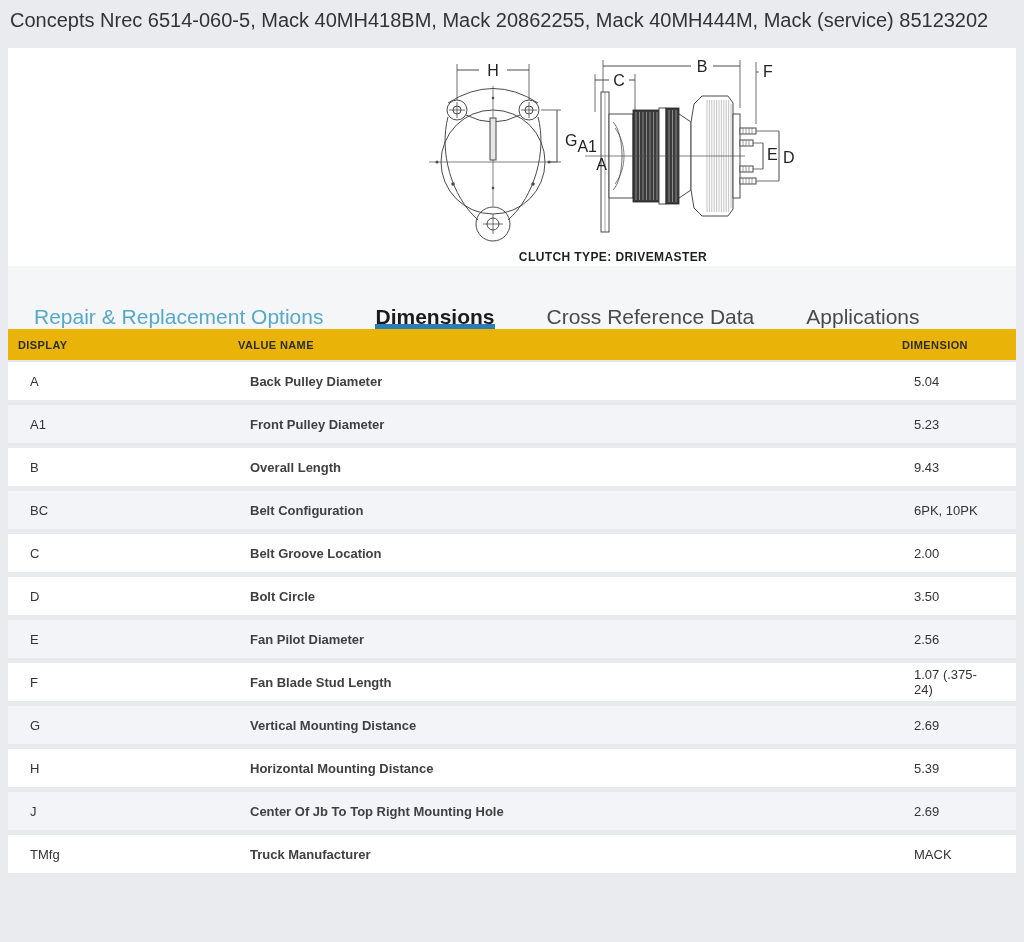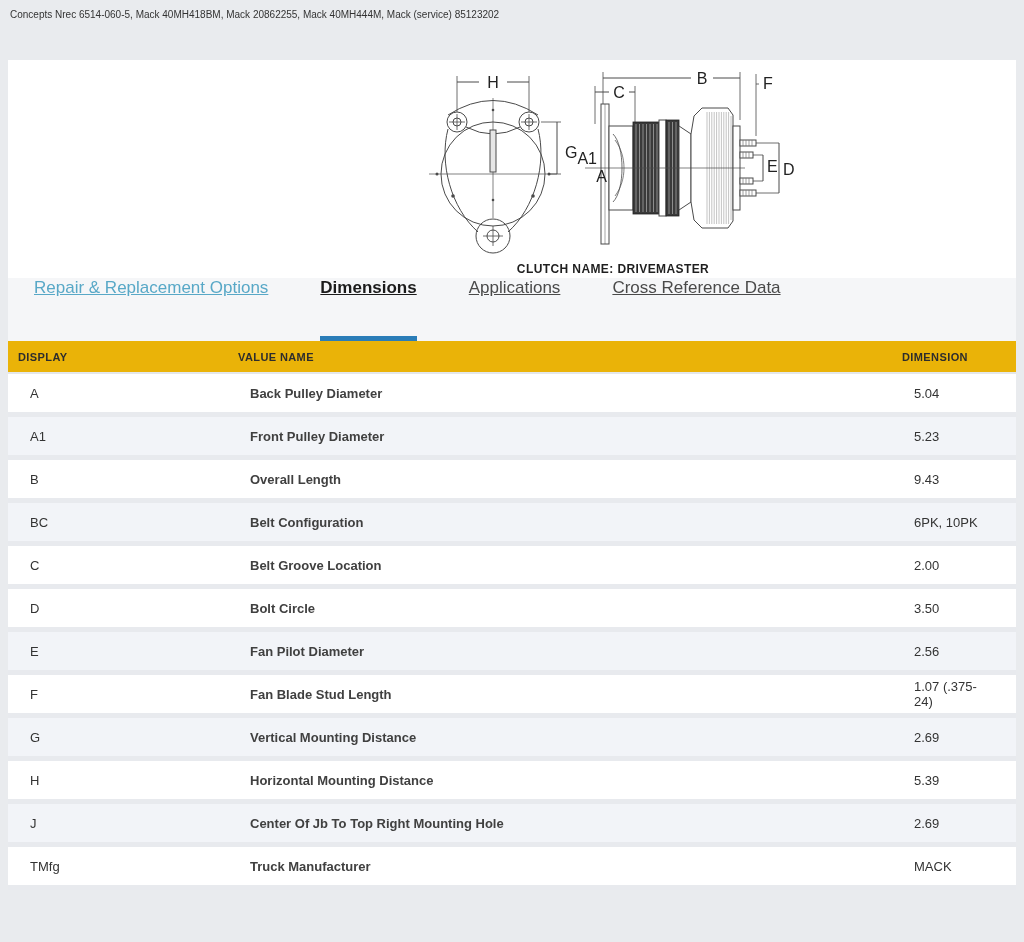--- a/index.html
+++ b/index.html
@@ -5,23 +5,23 @@
   html,body{margin:0;padding:0;}
   body{
     width:1024px;height:942px;
     background:#e9ebee;
     font-family:"Liberation Sans",sans-serif;
     color:#333;
     overflow:hidden;
   }
   
   .top-header{
-    height:60px;box-sizing:border-box;
+    height:48px;box-sizing:border-box;
     padding:9px 10px 0 10px;
-    font-size:10px;color:#333;
+    font-size:20px;color:#333;
   }
   
   .card{margin:0 8px;}
   .diagram-section{
     background:#ffffff;height:218px;position:relative;overflow:hidden;
   }
   .diagram-wrap{
     position:absolute;left:50%;top:6px;
     transform:translateX(calc(-50% + 101px));
     text-align:center;
@@ -33,22 +33,22 @@
   svg text{
     font-family:"Liberation Sans",sans-serif;
     font-size:16px;fill:#222;
   }
   
   .tabs-row{
     background:#f5f6f8;height:63px;
     display:flex;align-items:stretch;
   }
   .tab{
-    position:relative;display:flex;align-items:flex-start;
-    padding:0 26px;font-size:17px;color:#4a4a4a;cursor:pointer;text-decoration:underline;
+    position:relative;display:flex;align-items:flex-end;
+    padding:0 26px;font-size:21px;color:#4a4a4a;cursor:pointer;
   }
   .tab.teal{color:#58a8c7;}
   .tab.active{color:#1b1b1b;font-weight:bold;}
   .tab.active::after{
     content:"";position:absolute;left:26px;right:26px;bottom:0;
     height:5px;background:#2a7db8;
   }
   
   .table{background:#fff;}
   .t-head{
@@ -172,36 +172,36 @@
           <text x="174" y="104" stroke="none" fill="#222">E</text>
 
           <path d="M163,75 H186 M163,125 H186" stroke-width="0.8"></path>
           <path d="M186,75 V125"></path>
           <text x="190" y="107" stroke="none" fill="#222">D</text>
 
           <text x="4" y="96" text-anchor="end" stroke="none" fill="#222">A1</text>
           <text x="14" y="114" text-anchor="end" stroke="none" fill="#222">A</text>
         </g>
       </svg>
-      <div class="diagram-caption">CLUTCH NAME: DRIVEMASTER</div>
+      <div class="diagram-caption">CLUTCH TYPE: DRIVEMASTER</div>
     </div>
   </div>
 
   <div class="tabs-row">
     <div class="tab teal">
       <span>Repair &amp; Replacement Options</span>
     </div>
     <div class="tab active">
       <span>Dimensions</span>
     </div>
     <div class="tab">
+      <span>Cross Reference Data</span>
+    </div>
+    <div class="tab">
       <span>Applications</span>
-    </div>
-    <div class="tab">
-      <span>Cross Reference Data</span>
     </div>
   </div>
 
   <div class="table">
     <div class="t-head">
       <span>DISPLAY</span>
       <span>VALUE NAME</span>
       <span>DIMENSION</span>
     </div>
     <div>

